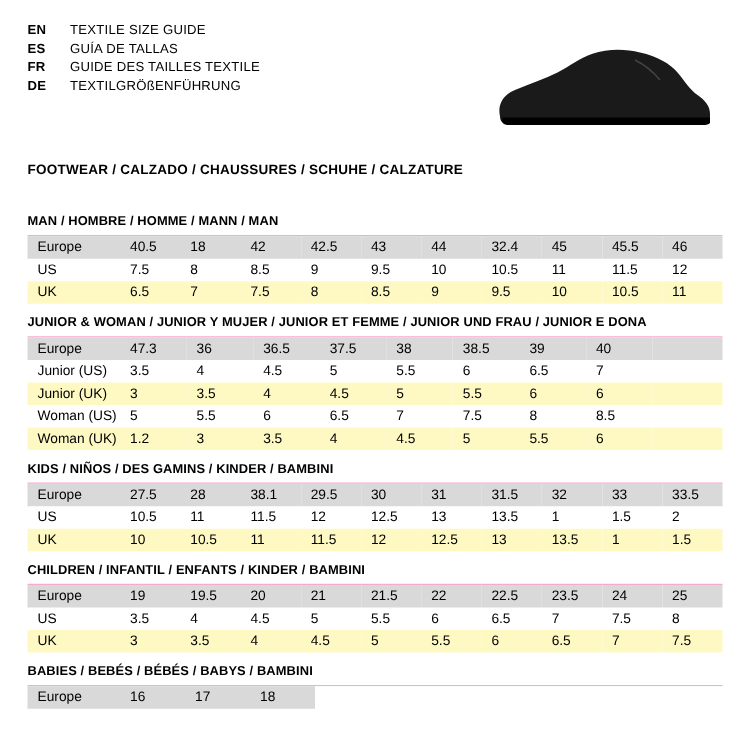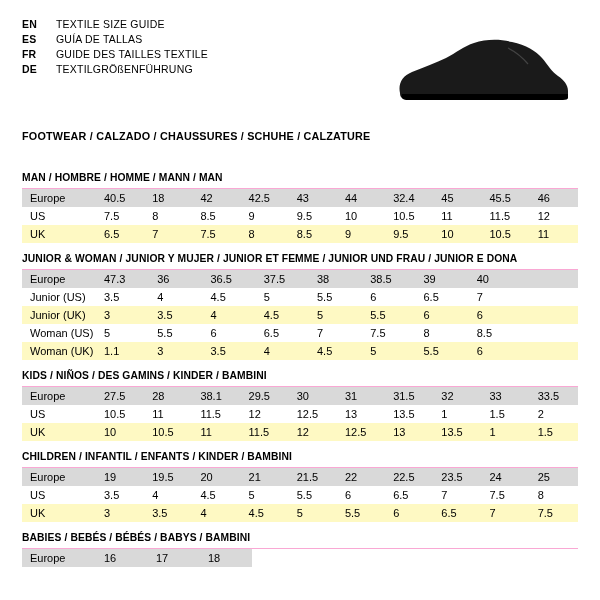--- a/index.html
+++ b/index.html
@@ -258,21 +258,21 @@
           <td>6</td>
           <td>6.5</td>
           <td>7</td>
           <td>7.5</td>
           <td>8</td>
           <td>8.5</td>
           <td></td>
         </tr>
         <tr class="striped">
           <td class="rowlabel">Woman (UK)</td>
-          <td>1.1</td>
+          <td>1.2</td>
           <td>3</td>
           <td>3.5</td>
           <td>4</td>
           <td>4.5</td>
           <td>5</td>
           <td>5.5</td>
           <td>6</td>
           <td></td>
         </tr>
       </tbody>

